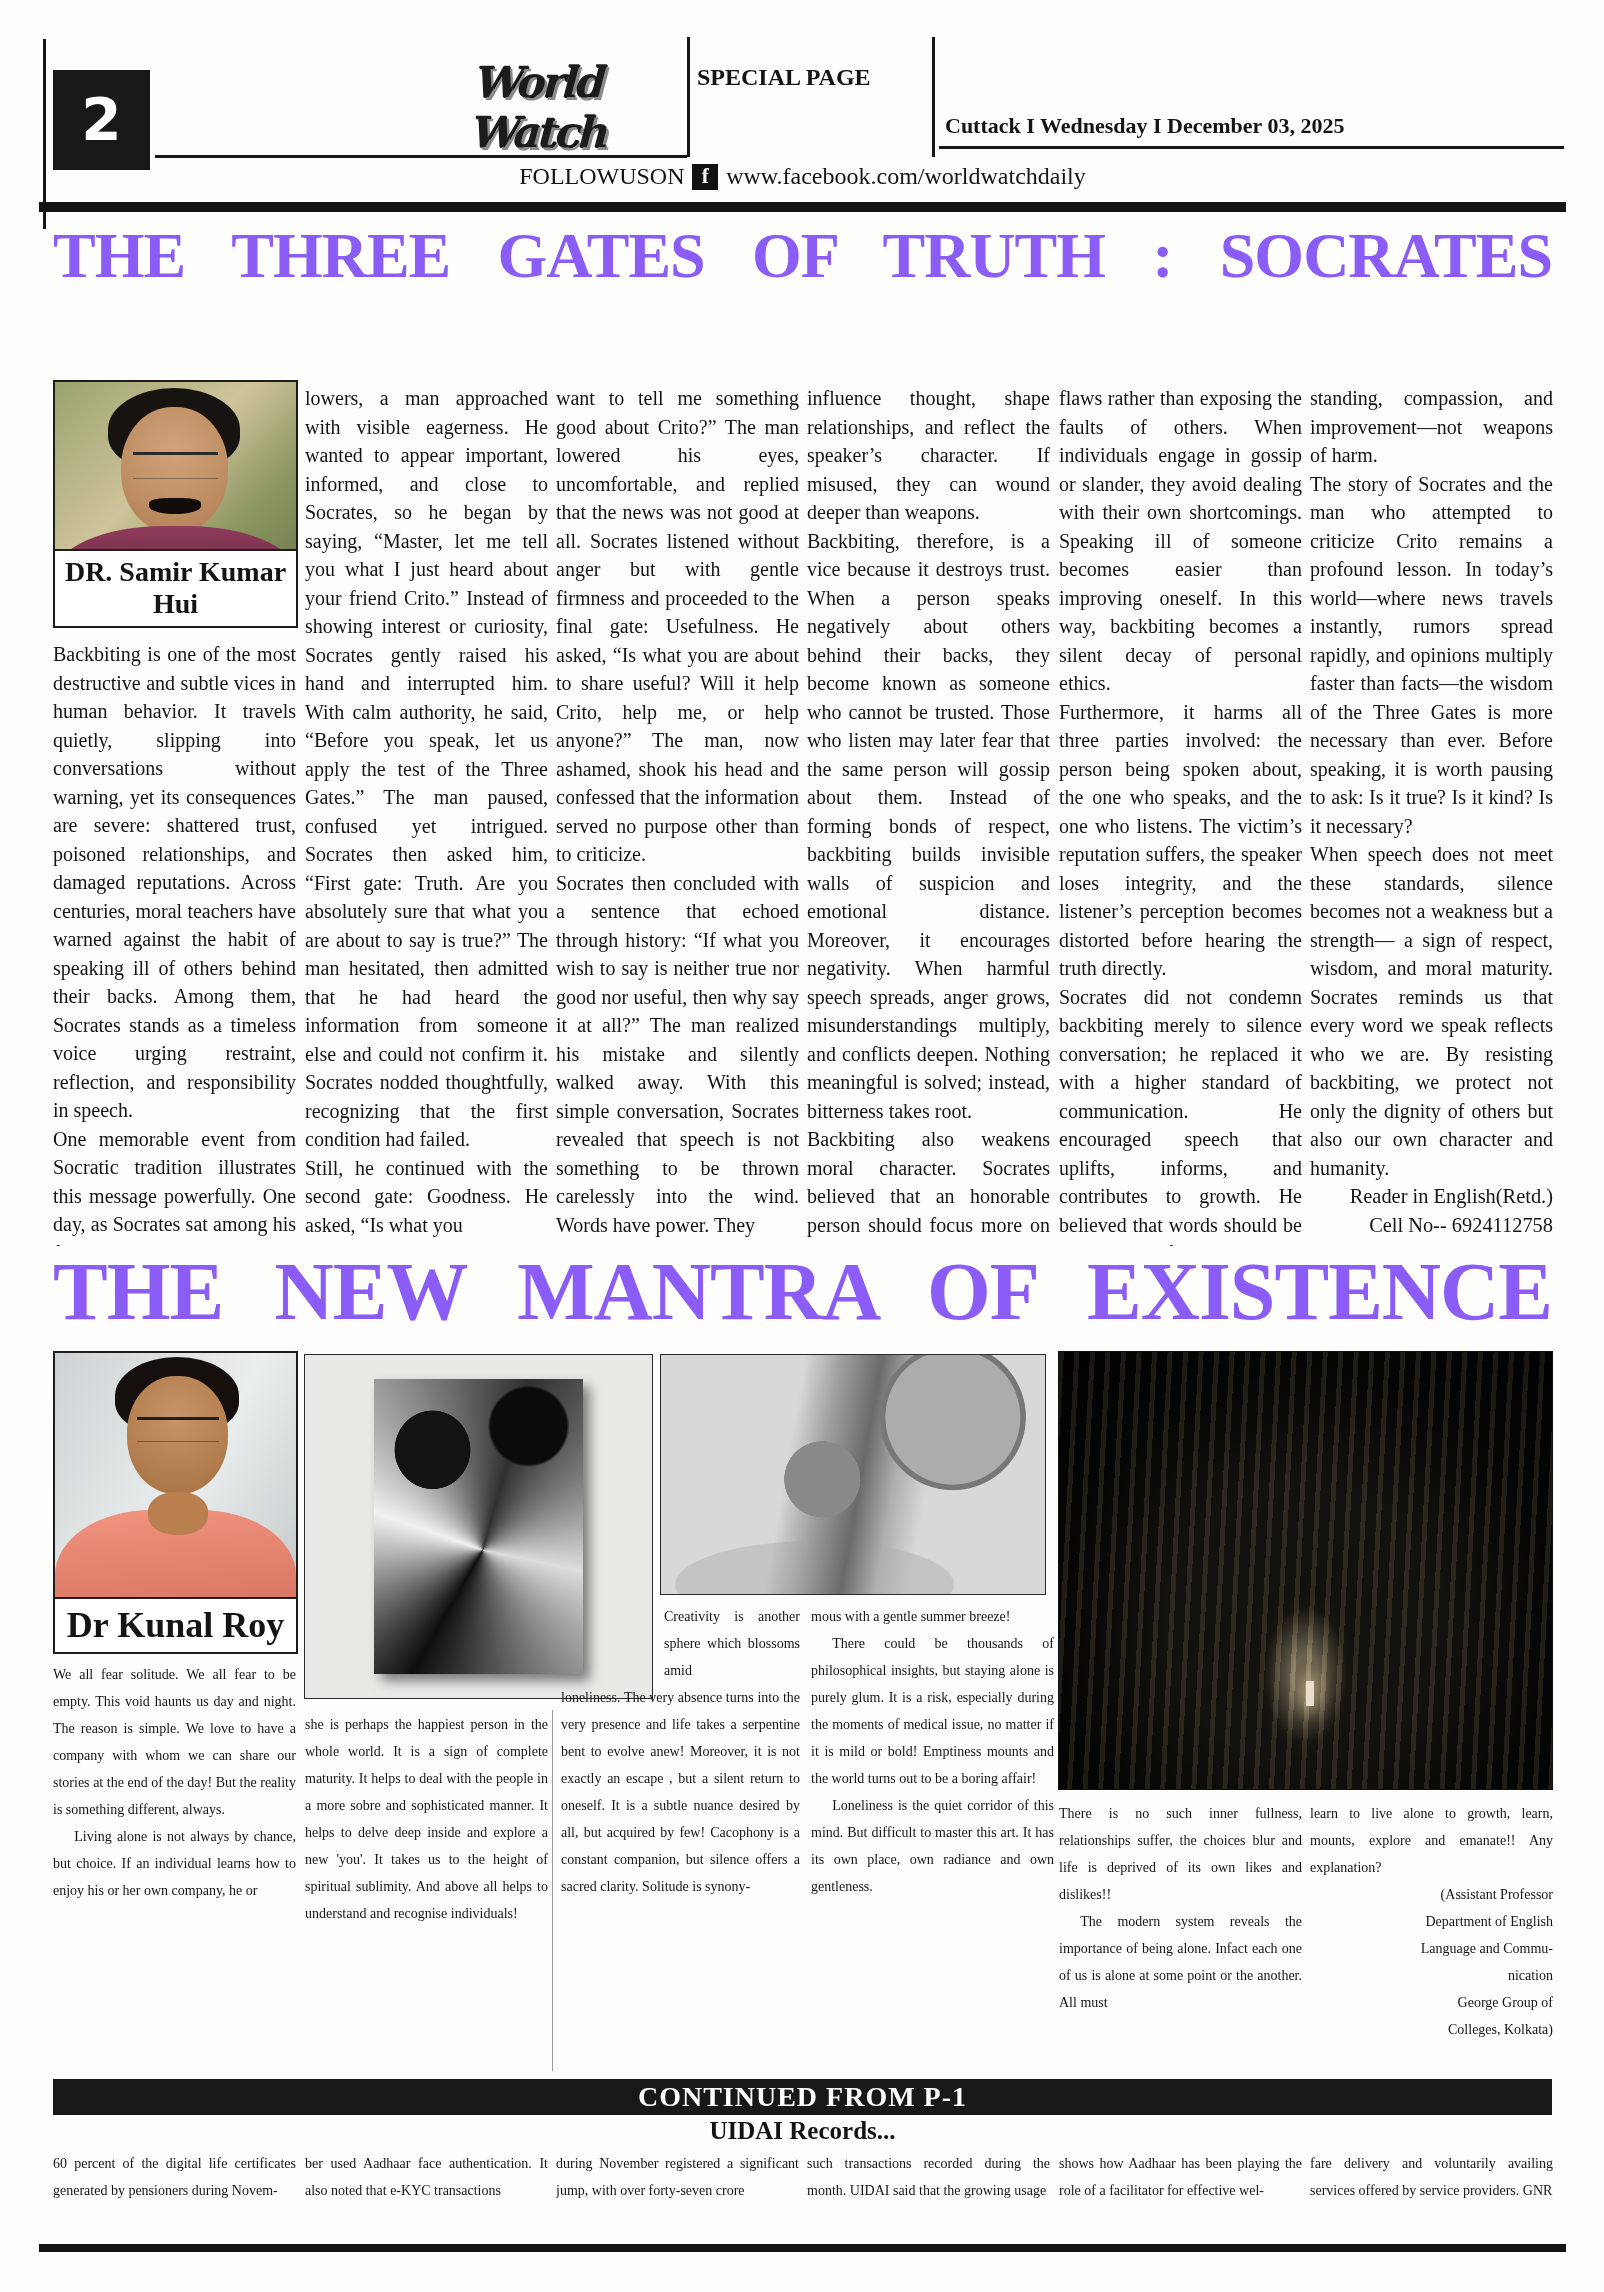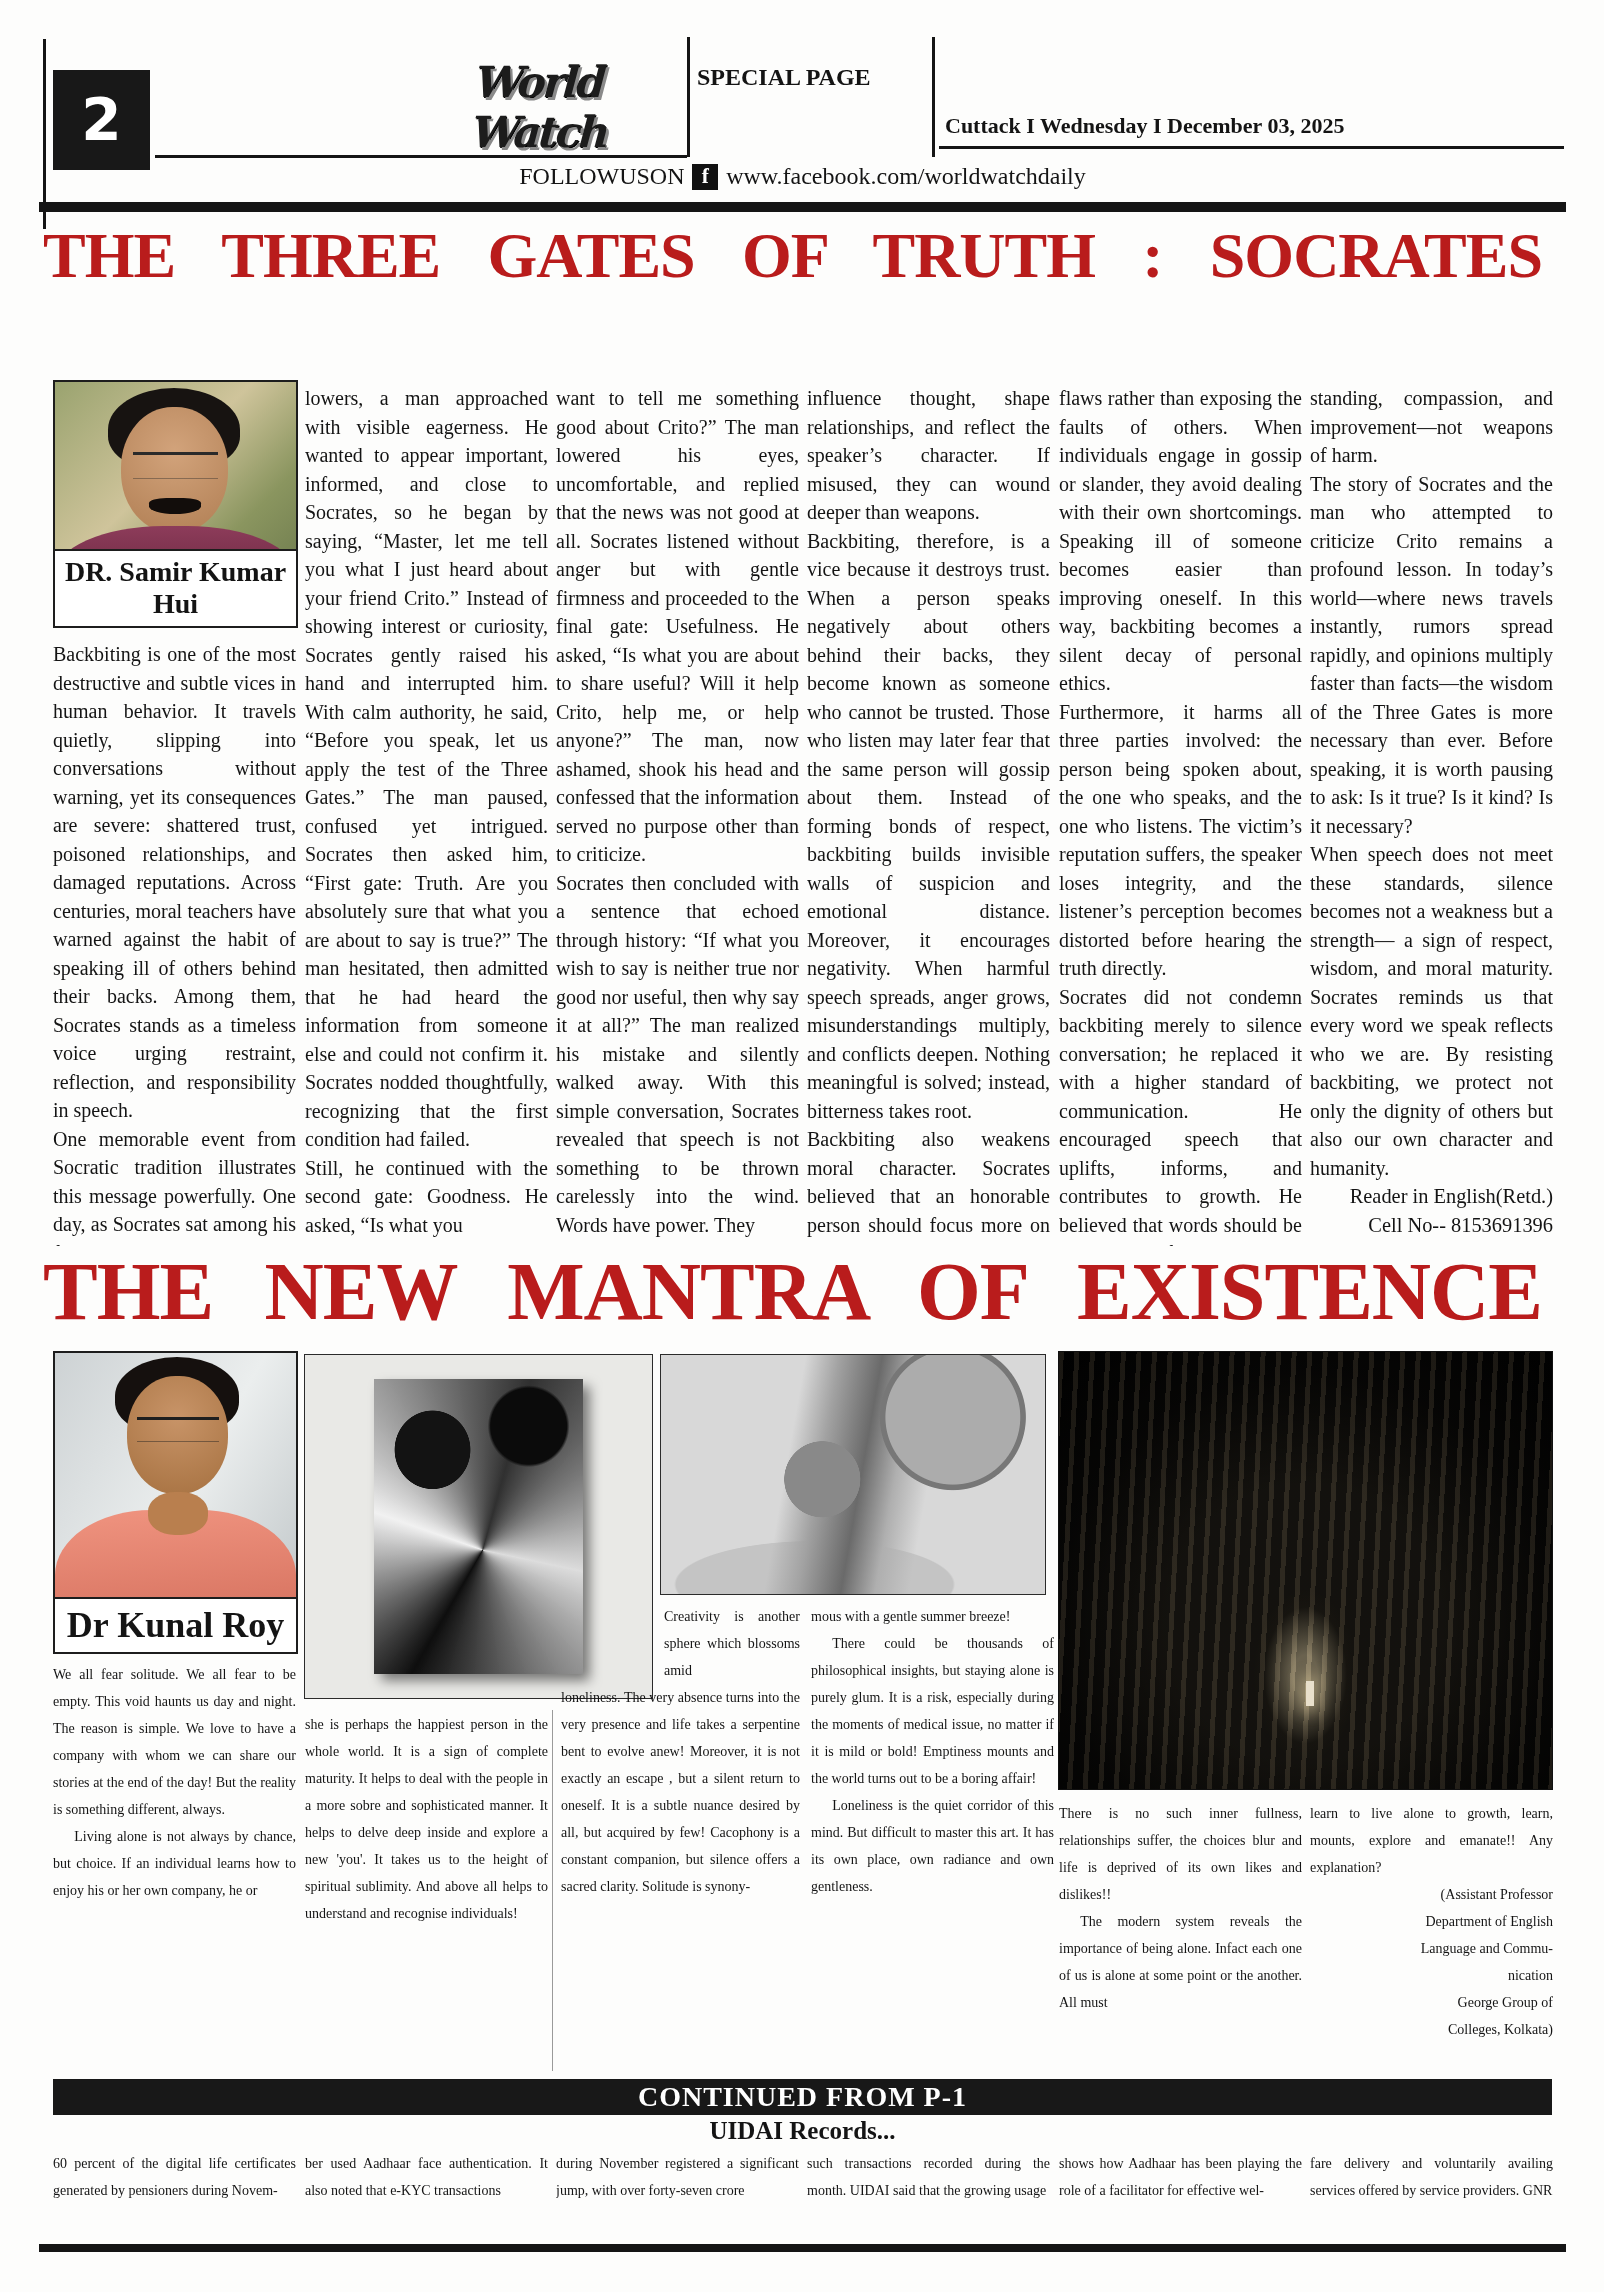--- a/index.html
+++ b/index.html
@@ -14,21 +14,21 @@
   .logo{left:474px;top:60px;width:218px;height:93px;display:flex;align-items:center;justify-content:center;
         font-family:"DejaVu Serif",serif;font-style:italic;font-weight:bold;font-size:43px;letter-spacing:-2.9px;
         color:#1c1c1c;text-shadow:2.9px 2.9px 0 #8a8a8a,1px 1px 0 #000;transform:skewX(-4deg);}
   .section{left:697px;top:64px;width:233px;font-weight:bold;font-size:24px;letter-spacing:0px;}
   .dateline{left:945px;top:113px;width:621px;font-weight:bold;font-size:22px;}
   .follow{left:0;top:163px;width:1605px;display:flex;align-items:center;justify-content:center;gap:7.8px;
           font-size:24px;}
   .fb{display:inline-flex;width:26px;height:26px;background:#111;color:#fff;align-items:center;
       justify-content:center;font-weight:bold;font-size:21.3px;font-family:"Liberation Serif",serif;}
   
-  .hl{left:43px;width:1499px;font-weight:bold;letter-spacing:-1px;color:#b91c1c;}
+  .hl{left:53px;width:1499px;font-weight:bold;letter-spacing:-1px;color:#8b5cf6;}
   .hl .line{text-align:justify;text-align-last:justify;}
   .hl1{top:219px;font-size:64px;}
   .hl1 .line{height:79px;}
   .hl2{top:1245px;font-size:82px;}
   .hl2 .line{height:93px;}
   
   .bt{font-size:20px;line-height:28.5px;text-align:justify;overflow:hidden;}
   .bt p{margin:0;}
   .bt2{font-size:14px;line-height:27px;text-align:justify;overflow:hidden;}
   .bt2 p{margin:0;}
@@ -142,21 +142,21 @@
   <div class="abs bt" style="left:1059px;top:384px;width:243px;height:862px;">
     <p>flaws rather than exposing the faults of others. When individuals engage in gossip or slander, they avoid dealing with their own shortcomings. Speaking ill of someone becomes easier than improving oneself. In this way, backbiting becomes a silent decay of personal ethics.</p>
     <p>Furthermore, it harms all three parties involved: the person being spoken about, the one who speaks, and the one who listens. The victim’s reputation suffers, the speaker loses integrity, and the listener’s perception becomes distorted before hearing the truth directly.</p>
     <p>Socrates did not condemn backbiting merely to silence conversation; he replaced it with a higher standard of communication. He encouraged speech that uplifts, informs, and contributes to growth. He believed that words should be used as tools for under-</p>
   </div>
   <div class="abs bt" style="left:1310px;top:384px;width:243px;height:862px;">
     <p>standing, compassion, and improvement—not weapons of harm.</p>
     <p>The story of Socrates and the man who attempted to criticize Crito remains a profound lesson. In today’s world—where news travels instantly, rumors spread rapidly, and opinions multiply faster than facts—the wisdom of the Three Gates is more necessary than ever. Before speaking, it is worth pausing to ask: Is it true? Is it kind? Is it necessary?</p>
     <p>When speech does not meet these standards, silence becomes not a weakness but a strength— a sign of respect, wisdom, and moral maturity. Socrates reminds us that every word we speak reflects who we are. By resisting backbiting, we protect not only the dignity of others but also our own character and humanity.</p>
     <div class="byline">Reader in English(Retd.)
-Cell No-- 8153691396</div>
+Cell No-- 6924112758</div>
   </div>
 
   <div class="abs hl hl2">
     <div class="line">THE NEW MANTRA OF EXISTENCE</div>
   </div>
 
   <div class="frame" style="left:53px;top:1351px;width:245px;height:303px;">
     <div class="ph p2" style="height:250px;">
       <div class="hair"></div>
       <div class="face"></div>

